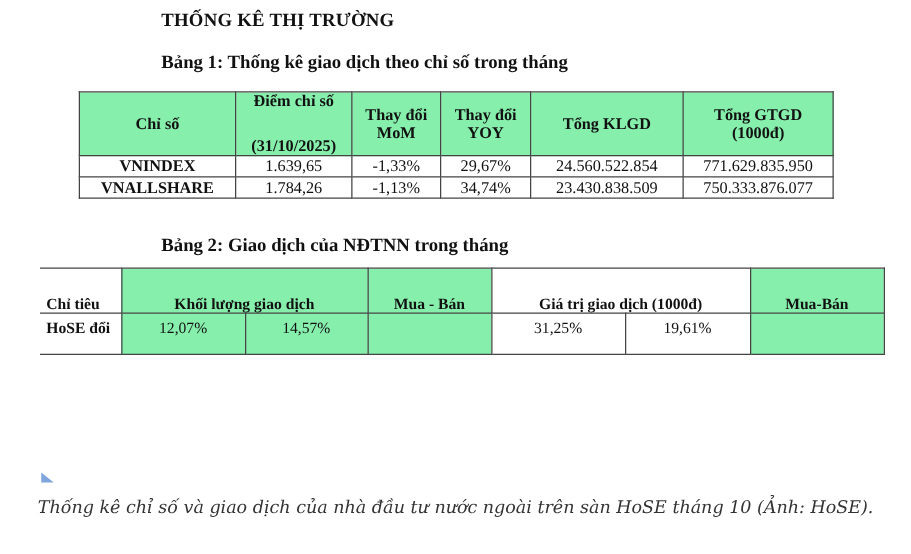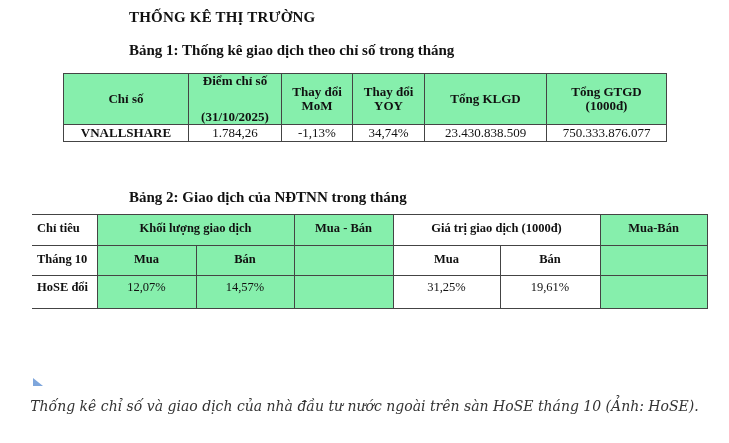--- a/index.html
+++ b/index.html
@@ -8,21 +8,21 @@
   .title { left:129px; top:9px; font-size:15px; font-weight:bold; letter-spacing:0.2px; }
   .subtitle { font-size:15px; font-weight:bold; }
   table { border-collapse:collapse; position:absolute; table-layout:fixed; }
   td { border:1px solid #444; text-align:center; vertical-align:middle; padding:0 2px; font-size:13px; line-height:14px; }
   .b { font-weight:bold; }
   .blue { background:#86efac; }
   .t1 td { height:16px; }
   .t1 .hdr td { height:50px; }
   .t2 td { font-size:12.5px; }
   .t2 .lbl { text-align:left; padding-left:5px; border-left:none; font-weight:bold; }
-  .t2 .hd { vertical-align:top; padding-top:6px; }
+  .t2 .hd { vertical-align:top; padding-top:21px; }
   .caption { left:0; width:729px; top:398px; text-align:center; font-family:"DejaVu Serif", serif; font-style:italic; font-size:14px; color:#333; }
   .corner { left:33px; top:378px; width:0; height:0; border-left:10px solid #7ea6dc; border-top:8px solid transparent; }
 </style>
 </head>
 <body>
 
 <div class="abs title">THỐNG KÊ THỊ TRƯỜNG</div>
 <div class="abs subtitle" style="left:129px;top:42px;">Bảng 1: Thống kê giao dịch theo chỉ số trong tháng</div>
 
 <table class="t1" style="left:63px;top:73px;width:603px;">
@@ -38,20 +38,28 @@
       <tr class="hdr blue">
     <td class="b">Chỉ số</td>
     <td class="b">
           <div>Điểm chỉ số</div>
           <div style="margin-top:22px">(31/10/2025)</div>
         </td>
     <td class="b">Thay đổi MoM</td>
     <td class="b">Thay đổi YOY</td>
     <td class="b">Tổng KLGD</td>
     <td class="b">Tổng GTGD (1000đ)</td>
+  </tr>
+  <tr>
+    <td class="b">VNINDEX</td>
+    <td>1.639,65</td>
+    <td>-1,33%</td>
+    <td>29,67%</td>
+    <td>24.560.522.854</td>
+    <td>771.629.835.950</td>
   </tr>
   <tr>
     <td class="b">VNALLSHARE</td>
     <td>1.784,26</td>
     <td>-1,13%</td>
     <td>34,74%</td>
     <td>23.430.838.509</td>
     <td>750.333.876.077</td>
   </tr>
 </tbody>
@@ -70,29 +78,20 @@
       <col style="width:107px">
     </colgroup>
   <tbody>
       <tr style="height:31px">
     <td class="lbl hd">Chỉ tiêu</td>
     <td class="b blue hd" colspan="2">Khối lượng giao dịch</td>
     <td class="b blue hd">Mua - Bán</td>
     <td class="b hd" colspan="2">Giá trị giao dịch (1000đ)</td>
     <td class="b blue hd">Mua-Bán</td>
   </tr>
-  <tr style="height:30px">
-    <td class="lbl hd">Tháng 10</td>
-    <td class="b blue hd">Mua</td>
-    <td class="b blue hd">Bán</td>
-    <td class="blue"></td>
-    <td class="b hd">Mua</td>
-    <td class="b hd">Bán</td>
-    <td class="blue"></td>
-  </tr>
   <tr style="height:33px">
     <td class="lbl hd" style="padding-top:4px">HoSE đổi</td>
     <td class="blue hd" style="padding-top:4px">12,07%</td>
     <td class="blue hd" style="padding-top:4px">14,57%</td>
     <td class="blue"></td>
     <td class="hd" style="padding-top:4px">31,25%</td>
     <td class="hd" style="padding-top:4px">19,61%</td>
     <td class="blue"></td>
   </tr>
 </tbody>

